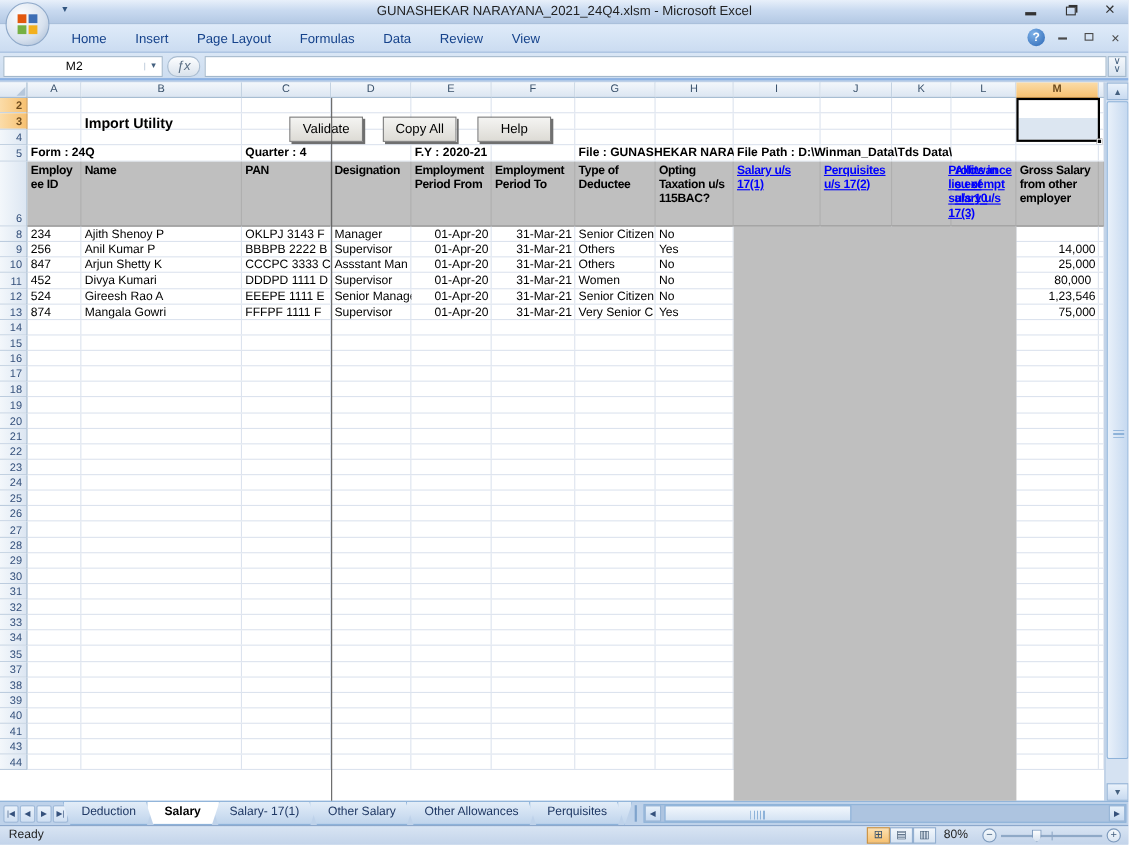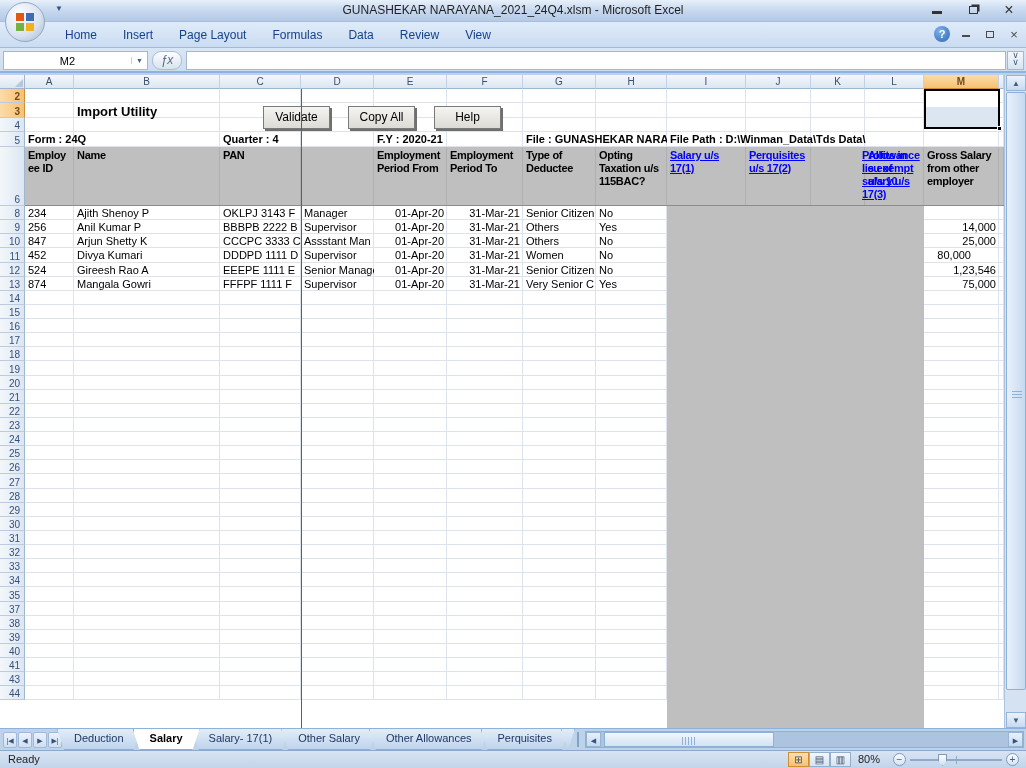--- a/index.html
+++ b/index.html
@@ -289,20 +289,21 @@
             <div class="gcell" style="width: 71px;"></div>
             <div class="gcell" style="width: 79px;"></div>
             <div class="gcell" style="width: 65px;"></div>
             <div class="gcell" style="width: 54px;"></div>
             <div class="gcell" style="width: 59px;"></div>
             <div class="gcell" style="width: 75px;"></div>
             <div class="gcell" style="width: 5px;"></div>
             <div class="cellc cell-hdr" style="left: 0px; width: 49px;">Employee ID</div>
             <div class="cellc cell-hdr" style="left: 49px; width: 146px;">Name</div>
             <div class="cellc cell-hdr" style="left: 195px; width: 81px;">PAN</div>
+            <div class="cellc cell-hdr" style="left: 276px; width: 73px;">Designation</div>
             <div class="cellc cell-hdr" style="left: 349px; width: 73px;">Employment Period From</div>
             <div class="cellc cell-hdr" style="left: 422px; width: 76px;">Employment Period To</div>
             <div class="cellc cell-hdr" style="left: 498px; width: 73px;">Type of Deductee</div>
             <div class="cellc cell-hdr" style="left: 571px; width: 71px;">Opting Taxation u/s 115BAC?</div>
             <div class="cellc cell-hdr link" style="left: 642px; width: 79px;">Salary u/s 17(1)</div>
             <div class="cellc cell-hdr link" style="left: 721px; width: 65px;">Perquisites u/s 17(2)</div>
             <div class="cellc cell-hdr link" style="left: 786px; width: 54px; margin-left: 48px;">Profits in lieu of salary u/s 17(3)</div>
             <div class="cellc cell-hdr link" style="left: 840px; width: 59px;">Allowances exempt u/s 10</div>
             <div class="cellc cell-hdr" style="left: 899px; width: 75px;">Gross Salary from other employer</div>
           </div>
@@ -408,21 +409,21 @@
             <div class="gcell" style="width: 75px;"></div>
             <div class="gcell" style="width: 5px;"></div>
             <div class="cellc cell-data" style="left: 0px; width: 49px;">452</div>
             <div class="cellc cell-data" style="left: 49px; width: 146px;">Divya Kumari</div>
             <div class="cellc cell-data" style="left: 195px; width: 81px;">DDDPD 1111 D</div>
             <div class="cellc cell-data" style="left: 276px; width: 73px;">Supervisor</div>
             <div class="cellc cell-data right" style="left: 349px; width: 73px;">01-Apr-20</div>
             <div class="cellc cell-data right" style="left: 422px; width: 76px;">31-Mar-21</div>
             <div class="cellc cell-data" style="left: 498px; width: 73px;">Women</div>
             <div class="cellc cell-data" style="left: 571px; width: 71px;">No</div>
-            <div class="cellc cell-data right" style="left: 878px; width: 71px;">80,000</div>
+            <div class="cellc cell-data right" style="left: 899px; width: 71px;">80,000</div>
           </div>
         </div>
         <div class="row" style="height: 14.13px;">
           <div class="gutter-cell">12</div>
           <div class="row-body">
             <div class="gcell" style="width: 49px;"></div>
             <div class="gcell" style="width: 146px;"></div>
             <div class="gcell" style="width: 81px;"></div>
             <div class="gcell" style="width: 73px;"></div>
             <div class="gcell" style="width: 73px;"></div>

